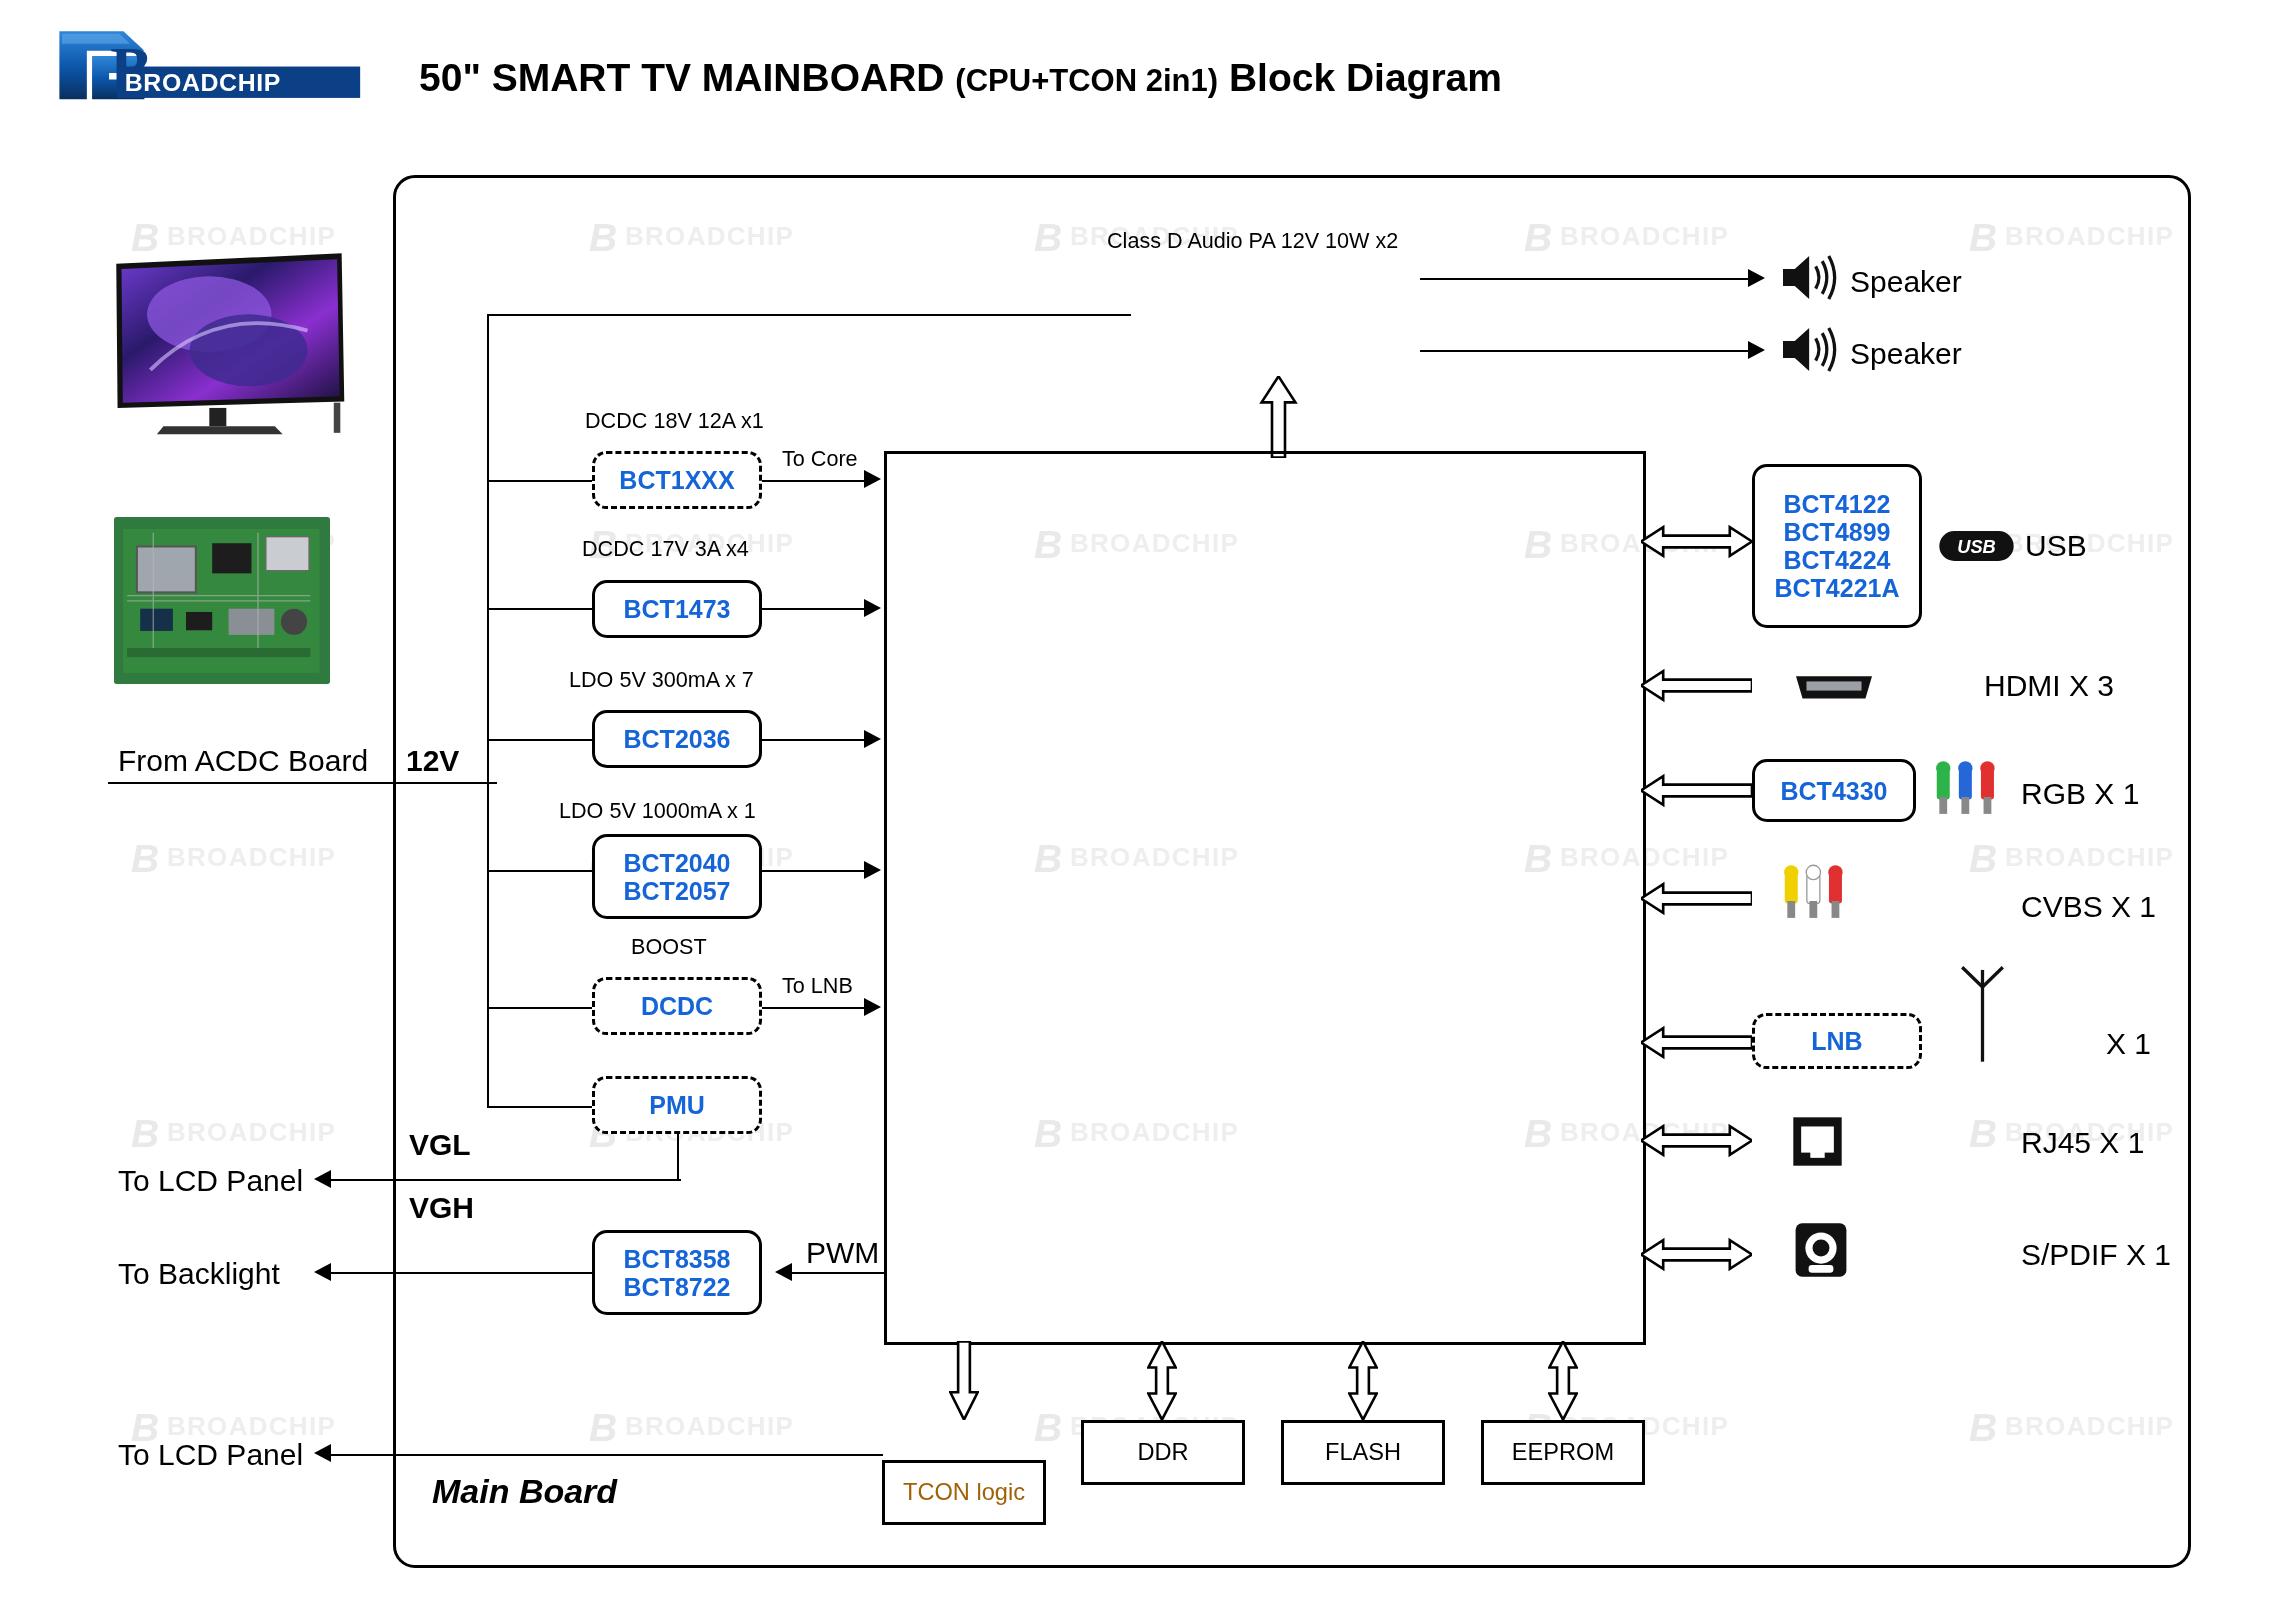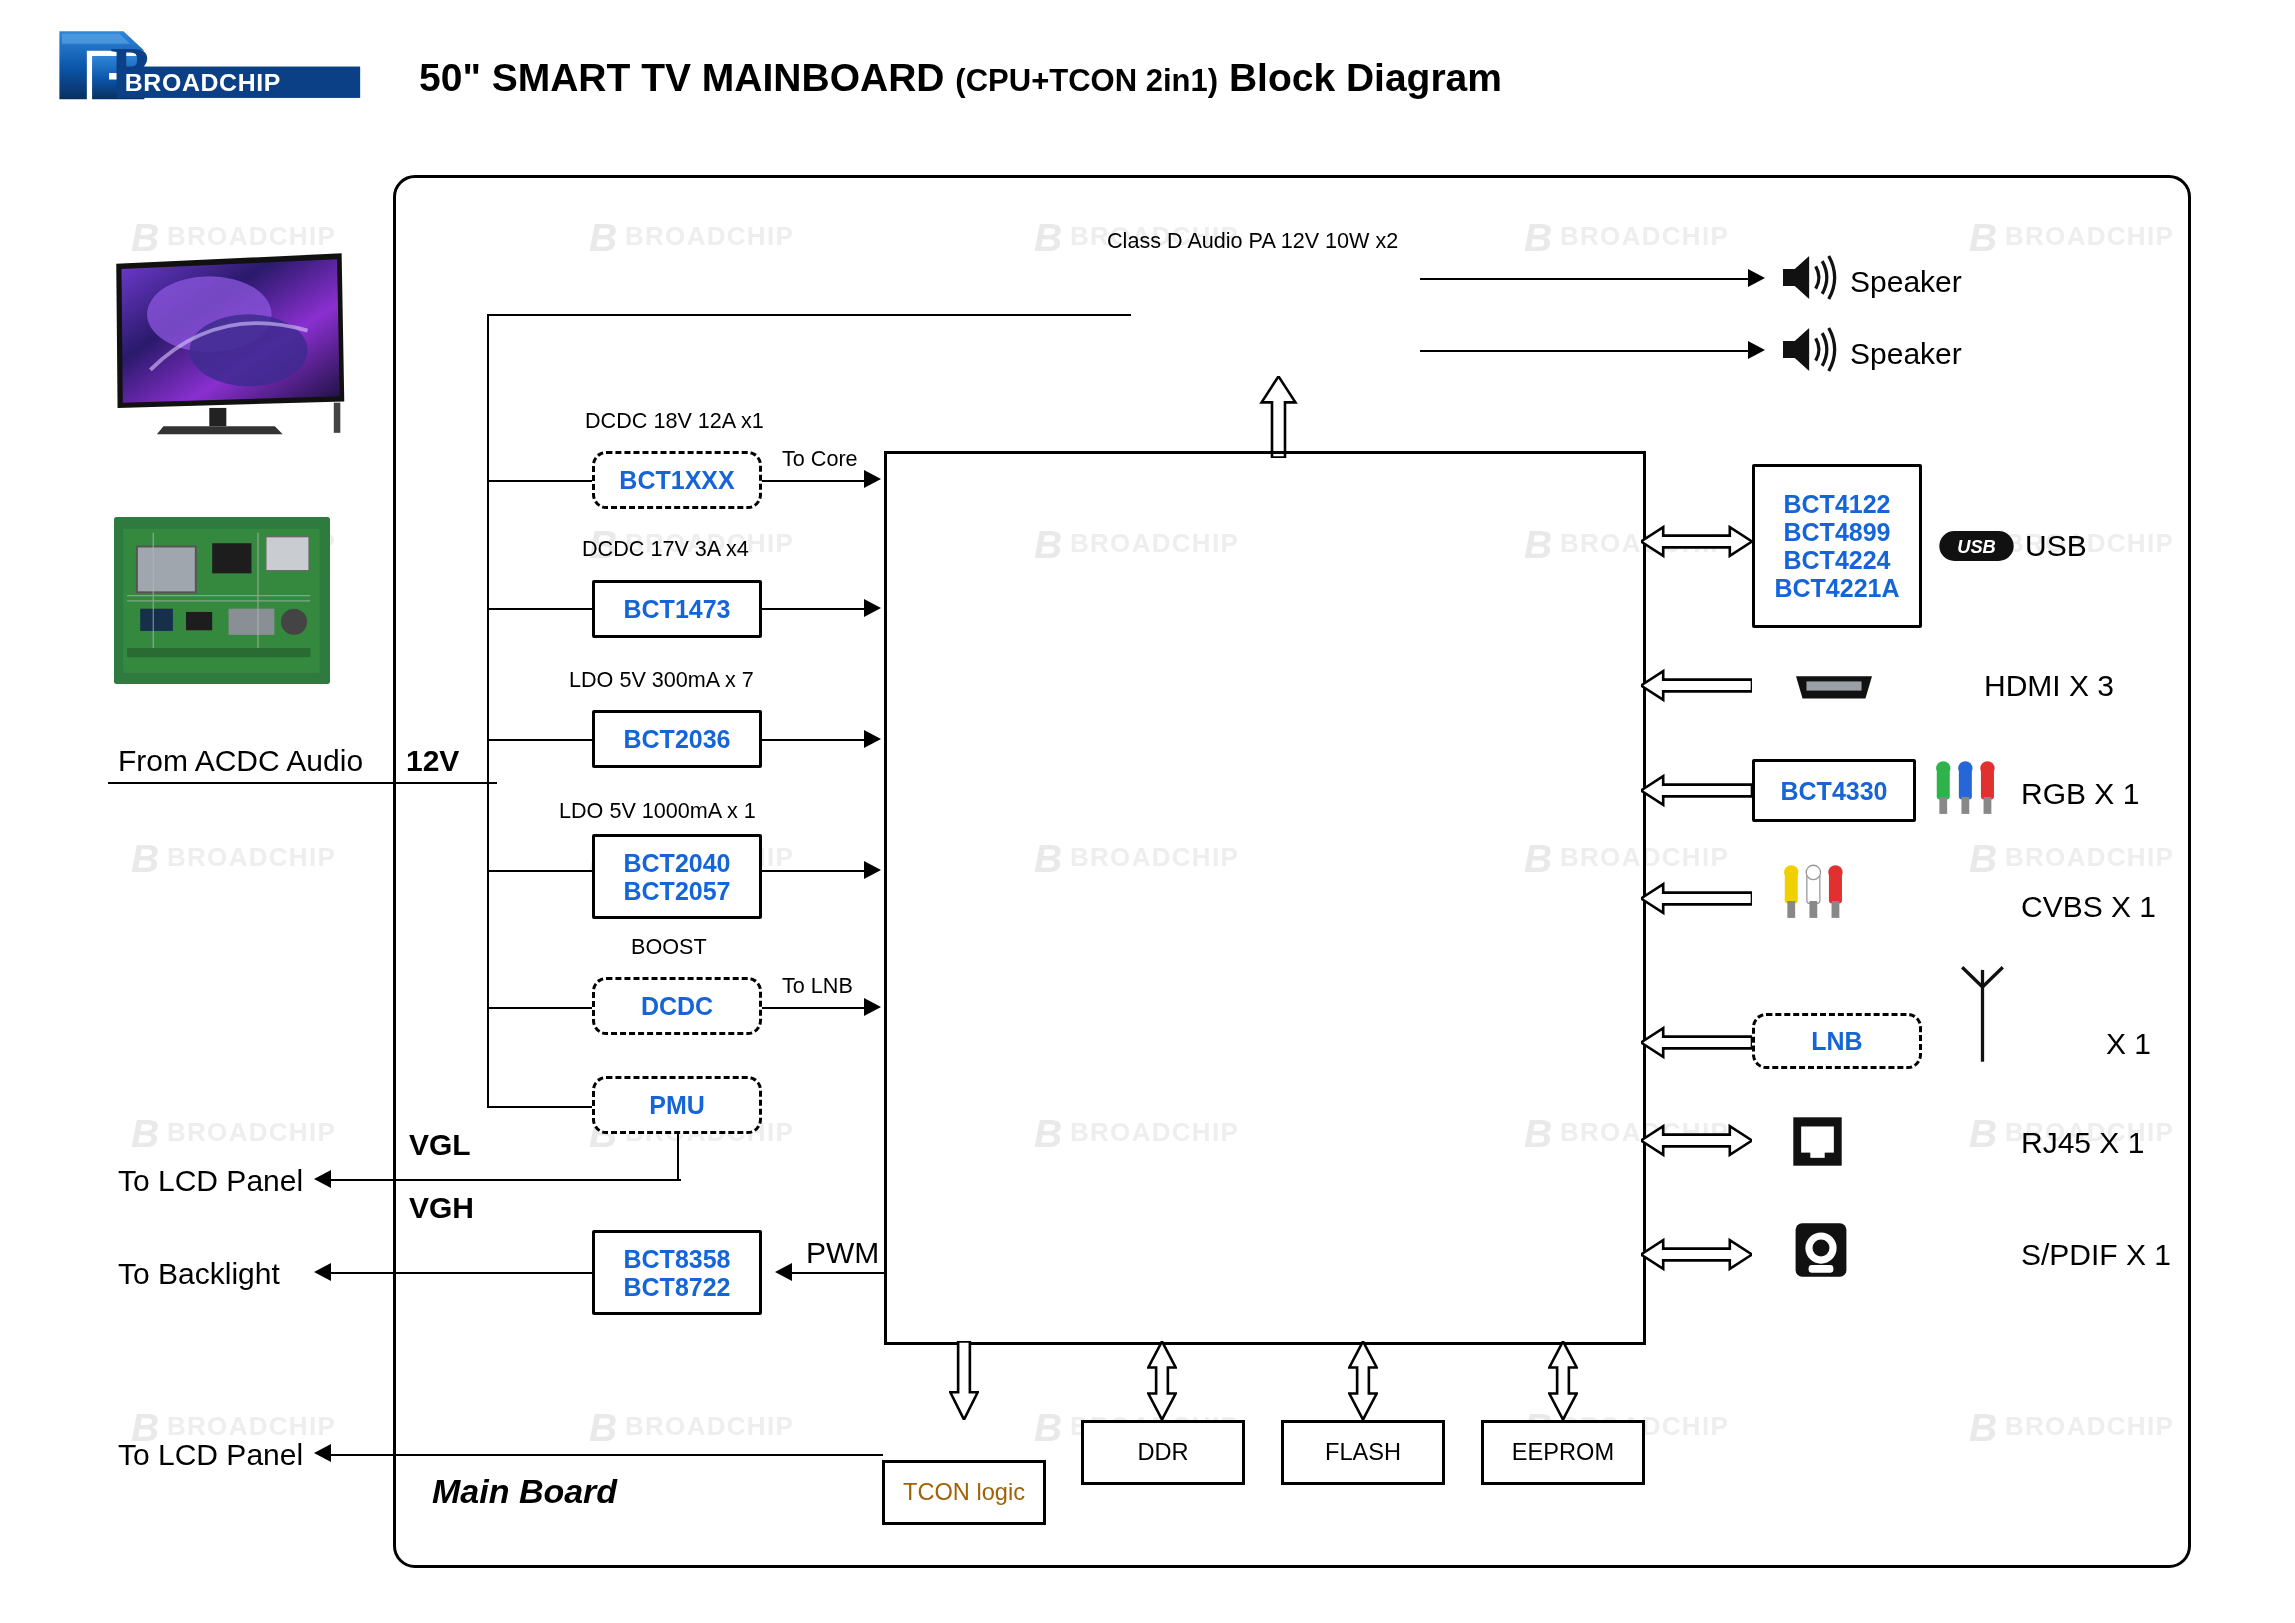--- a/index.html
+++ b/index.html
@@ -50,21 +50,21 @@
     font-size:55px;color:#000;
   }
 
   
   .box{
     position:absolute;box-sizing:border-box;
     display:flex;flex-direction:column;align-items:center;justify-content:center;
     background:#fff;color:#1565d8;font-weight:bold;text-align:center;
     line-height:1.12;
   }
-  .box.solid{border:3.3px solid #000;border-radius:2px;}
+  .box.solid{border:3.3px solid #000;border-radius:15px;}
   .box.dashed{border:3.3px dashed #000;border-radius:14.4px;}
   .box.sq{border-radius:0;}
 
   
   .lbl{position:absolute;font-size:21.6px;color:#000;white-space:nowrap;}
   .lbl.b{font-weight:bold;}
   .lbl.big{font-size:30px;}
 
   
   .hline{position:absolute;height:0;border-top:2.6px solid #000;}
@@ -184,21 +184,21 @@
       <rect x="20" y="200" width="280" height="14" fill="#2a6b33"></rect>
       <g stroke="#b9b9b9" stroke-width="2" opacity="0.6">
         <line x1="20" y1="120" x2="300" y2="120"></line>
         <line x1="20" y1="128" x2="300" y2="128"></line>
         <line x1="60" y1="24" x2="60" y2="200"></line>
         <line x1="220" y1="24" x2="220" y2="200"></line>
       </g>
     </svg>
   </div>
 
-  <div class="lbl big" style="left:118px;top:744px;">From ACDC Audio</div>
+  <div class="lbl big" style="left:118px;top:744px;">From ACDC Board</div>
   <div class="lbl big b" style="left:406px;top:744px;">12V</div>
   <div class="hline" style="left:108px;top:782px;width:389px;"></div>
 
   <div class="vline" style="left:487px;top:314px;height:792px;"></div>
 
   <div class="hline" style="left:487px;top:314px;width:644px;"></div>
 
   <div class="hline" style="left:487px;top:480px;width:105px;"></div>
   <div class="hline" style="left:487px;top:608px;width:105px;"></div>
   <div class="hline" style="left:487px;top:739px;width:105px;"></div>

